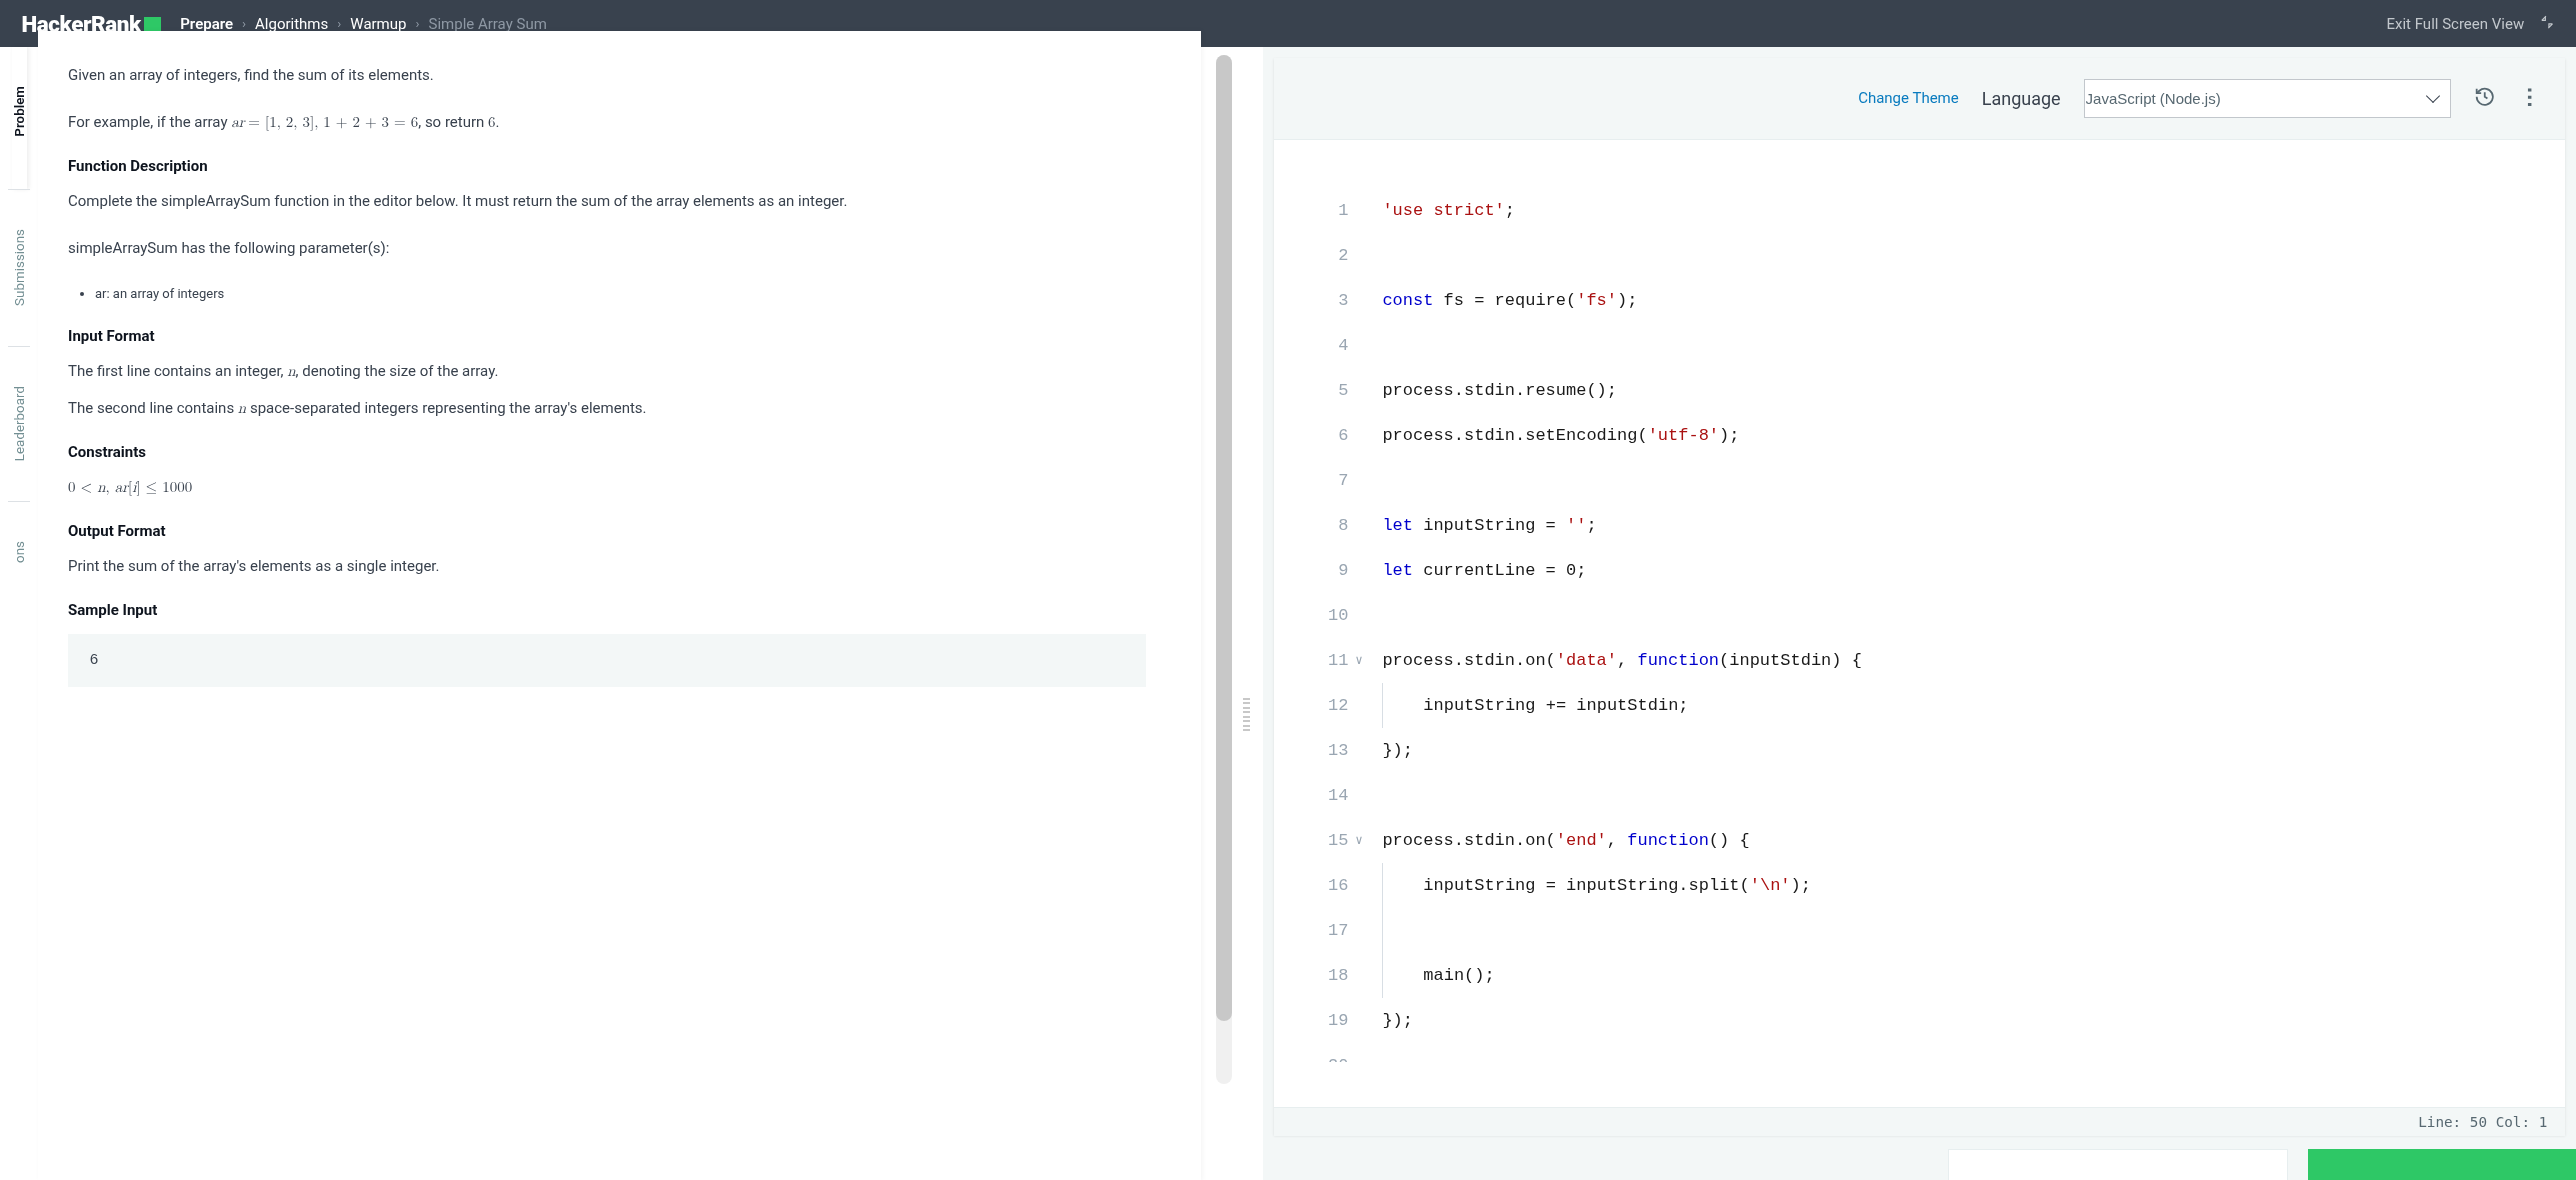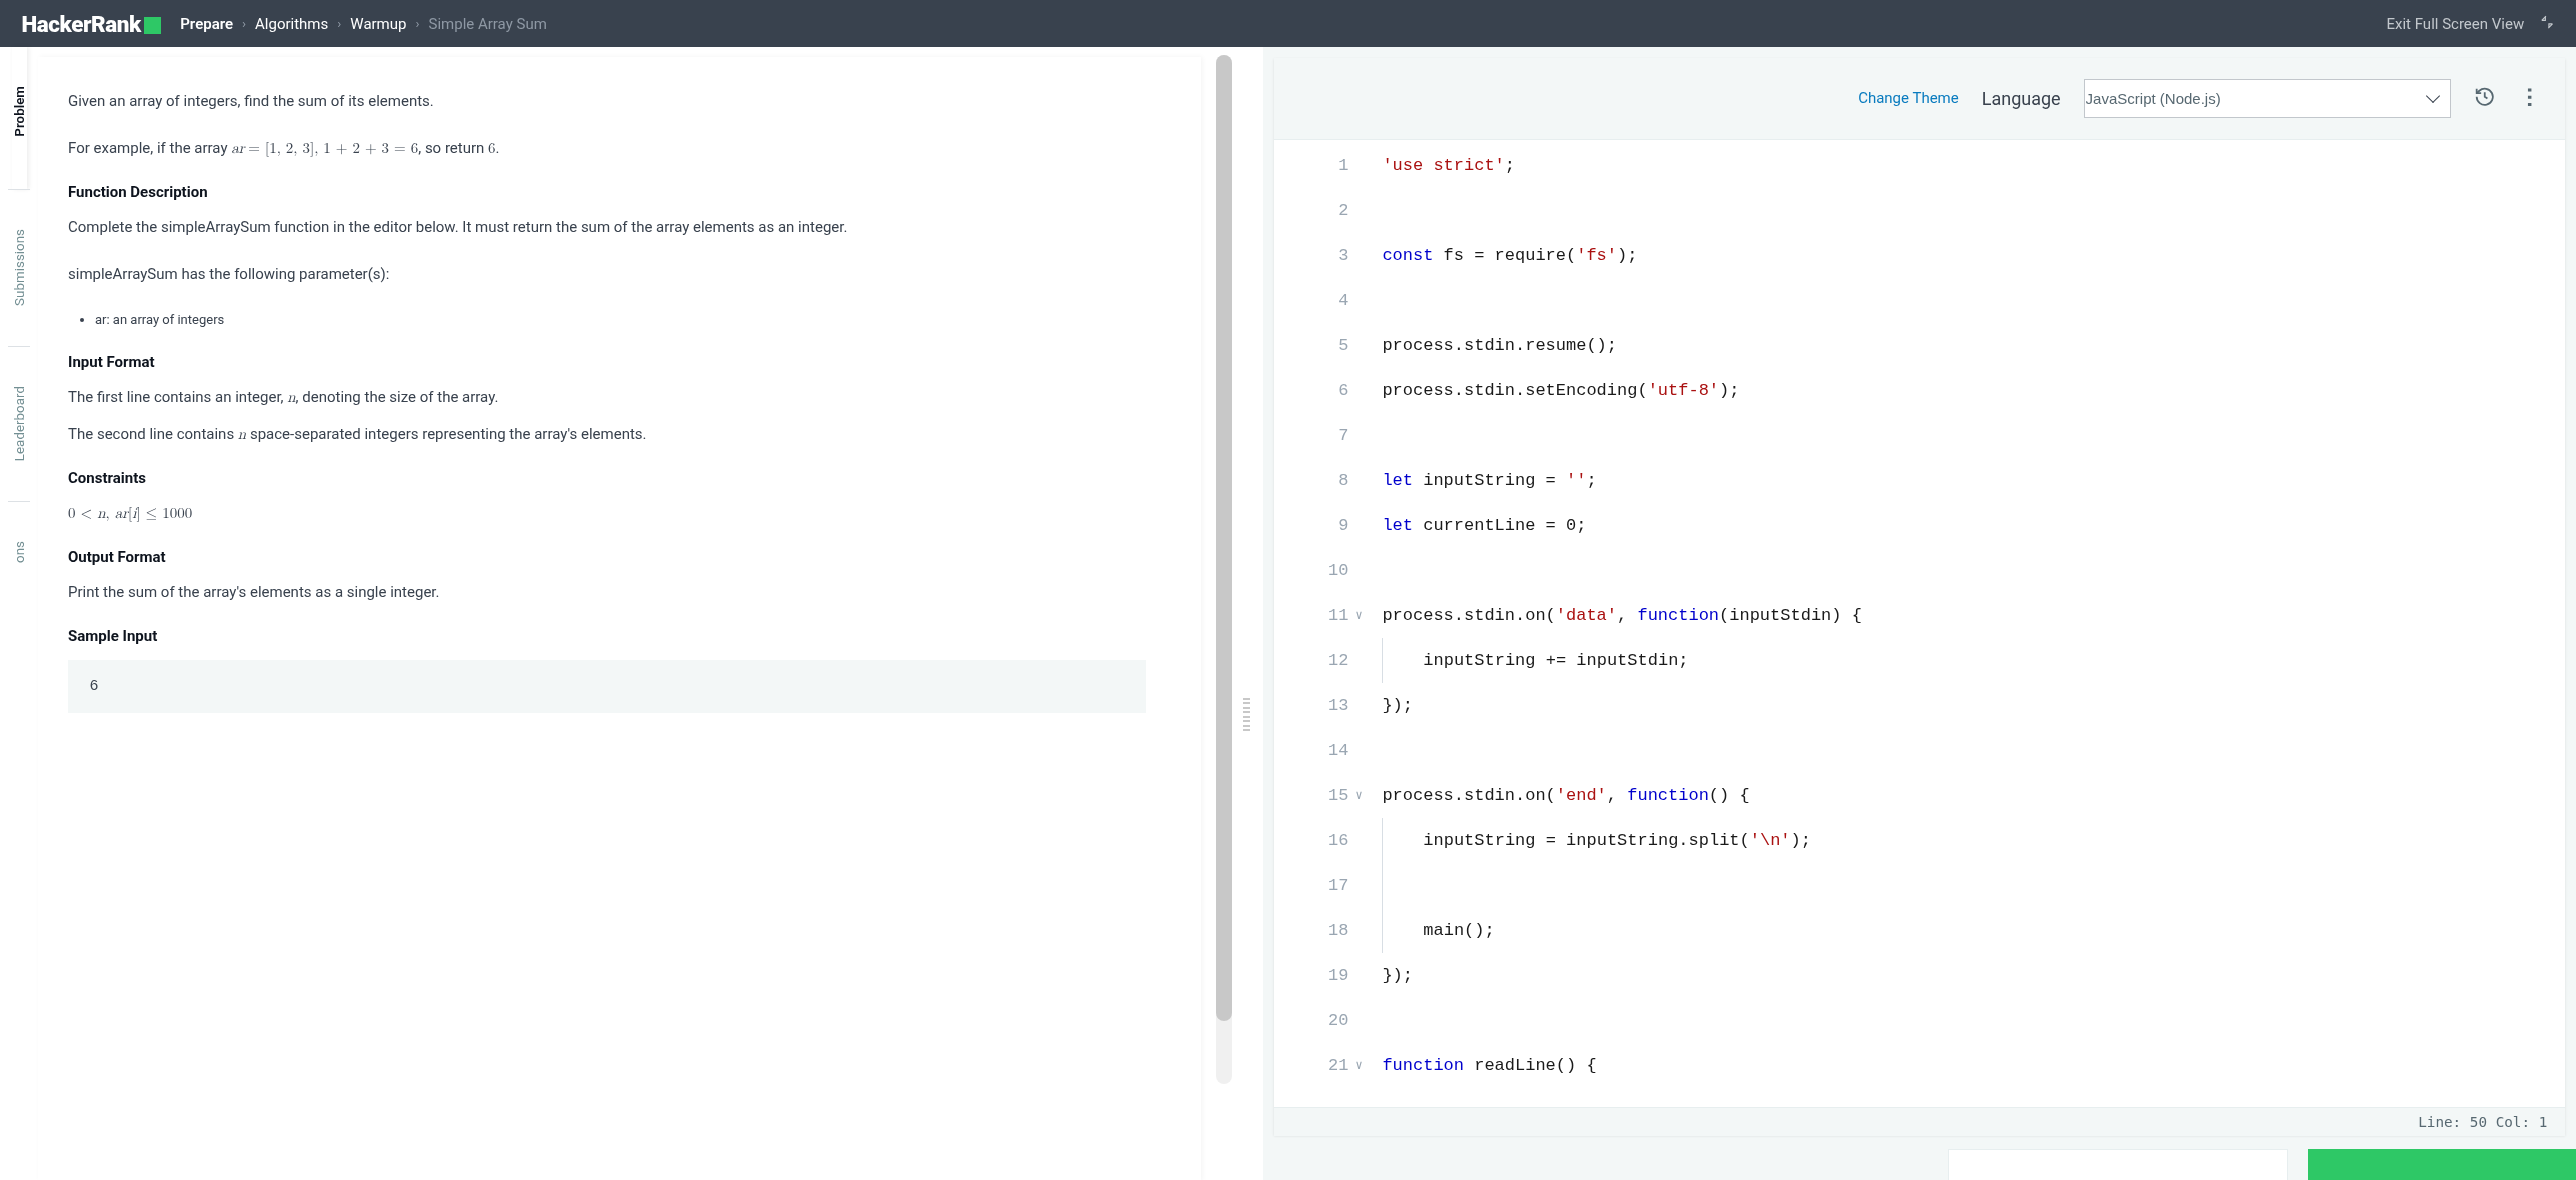--- a/index.html
+++ b/index.html
@@ -20,40 +20,40 @@
 
 
 .left-tabs { position:absolute; left:0; top:47px; width:38px; bottom:0; background:#fff; display:flex; flex-direction:column; align-items:center; padding-top:27px; }
 .tab { writing-mode:vertical-rl; transform:rotate(180deg); font-size:13.4px; color:#738f93; padding:12.5px 0; margin-bottom:27px; cursor:pointer; }
 .tab.active { color:#0e141e; font-weight:600; }
 .tab-divider { width:21.5px; height:0.9px; background:#dde1e5; margin:0 0 27px 0; }
 .tab-container { background:transparent; }
 .tab-container.active { box-shadow: 1.8px 0 5.4px rgba(0,0,0,0.08); padding-top:27px; margin-top:-27px; margin-bottom:0; padding-bottom:12.5px; }
 
 
-.problem-panel { position:absolute; left:38px; top:57px; width:1163px; bottom:0; padding:32px 55px 0 30px; overflow:hidden; background:#fff; box-shadow: 1.8px 0 5.4px rgba(0,0,0,0.05); }
+.problem-panel { position:absolute; left:38px; top:31px; width:1163px; bottom:0; padding:32px 55px 0 30px; overflow:hidden; background:#fff; box-shadow: 1.8px 0 5.4px rgba(0,0,0,0.05); }
 .problem-panel p { font-size:15px; line-height:1.7; color:#39424e; margin-bottom:21.5px; }
 .problem-panel h3 { font-size:15px; font-weight:700; color:#0e141e; margin-bottom:14.3px; margin-top:5.4px; }
 .problem-panel ul { padding-left:27px; margin-bottom:21.5px; }
 .problem-panel li { font-size:13px; line-height:1.7; }
 .math { font-family: "Latin Modern Math", "Cambria Math", serif; font-style:italic; }
 .mathn { font-family: "Latin Modern Math", "Cambria Math", serif; font-style:normal; }
 .sample-box { background:#f3f7f7; padding:18px 21.5px; font-family: "Courier New", monospace; font-size:15px; margin-top:7.2px; }
 
 
 .scrollbar-v { position:absolute; left:1216px; top:55px; width:16px; height:1029px; background:#f0f0f0; border-radius:8px; }
 .scrollbar-thumb { width:16px; height:966px; background:#c8c8c8; border-radius:8px; }
 
 
 .drag-handle { position:absolute; left:1243px; top:698px; display:flex; flex-direction:column; gap:2.7px; cursor:col-resize; }
 .drag-handle span { width:7.2px; height:1.8px; background:#c8c8c8; }
 
 
 .editor-wrap { position:absolute; left:1263px; top:47px; right:0; bottom:0; background:#f3f7f7; }
-.editor-card { position:absolute; left:10.7px; top:10.7px; right:10.7px; bottom:45px; background:#fff; box-shadow:0 0.9px 2.7px rgba(0,0,0,0.1); display:flex; flex-direction:column; }
+.editor-card { position:absolute; left:10.7px; top:10.7px; right:10.7px; bottom:45px; background:#fff; box-shadow:0 0.9px 2.7px rgba(0,0,0,0.1); display:flex; flex-direction:column;gap:45px; }
 .editor-toolbar { height:82px; background:#f3f7f7; display:flex; align-items:center; justify-content:flex-end; padding:0 23px; gap:23px; border-bottom:0.9px solid #e7eeef; }
 .theme-link { color:#097bbf; font-size:15px; }
 .lang-label { font-size:18px; color:#39424e; }
 .lang-select { border:0.9px solid #c2c7cc; background:#fff; height:39px; padding:0 36px 0 1px; font-size:15px; color:#576871; appearance:none; position:relative; width:367px; }
 .select-wrap { position:relative; }
 .select-wrap::after { content:""; position:absolute; right:12.5px; top:50%; width:9px; height:9px; border-right:1.8px solid #39424e; border-bottom:1.8px solid #39424e; transform:translateY(-70%) rotate(45deg); pointer-events:none; }
 .history-icon svg, .more-icon { color:#576871; }
 .history-icon svg { width:21.5px; height:21.5px; stroke:#576871; fill:none; }
 .more-icon { font-size:21.5px; letter-spacing:2.7px; transform:rotate(90deg); display:inline-block; font-weight:bold; }
 

